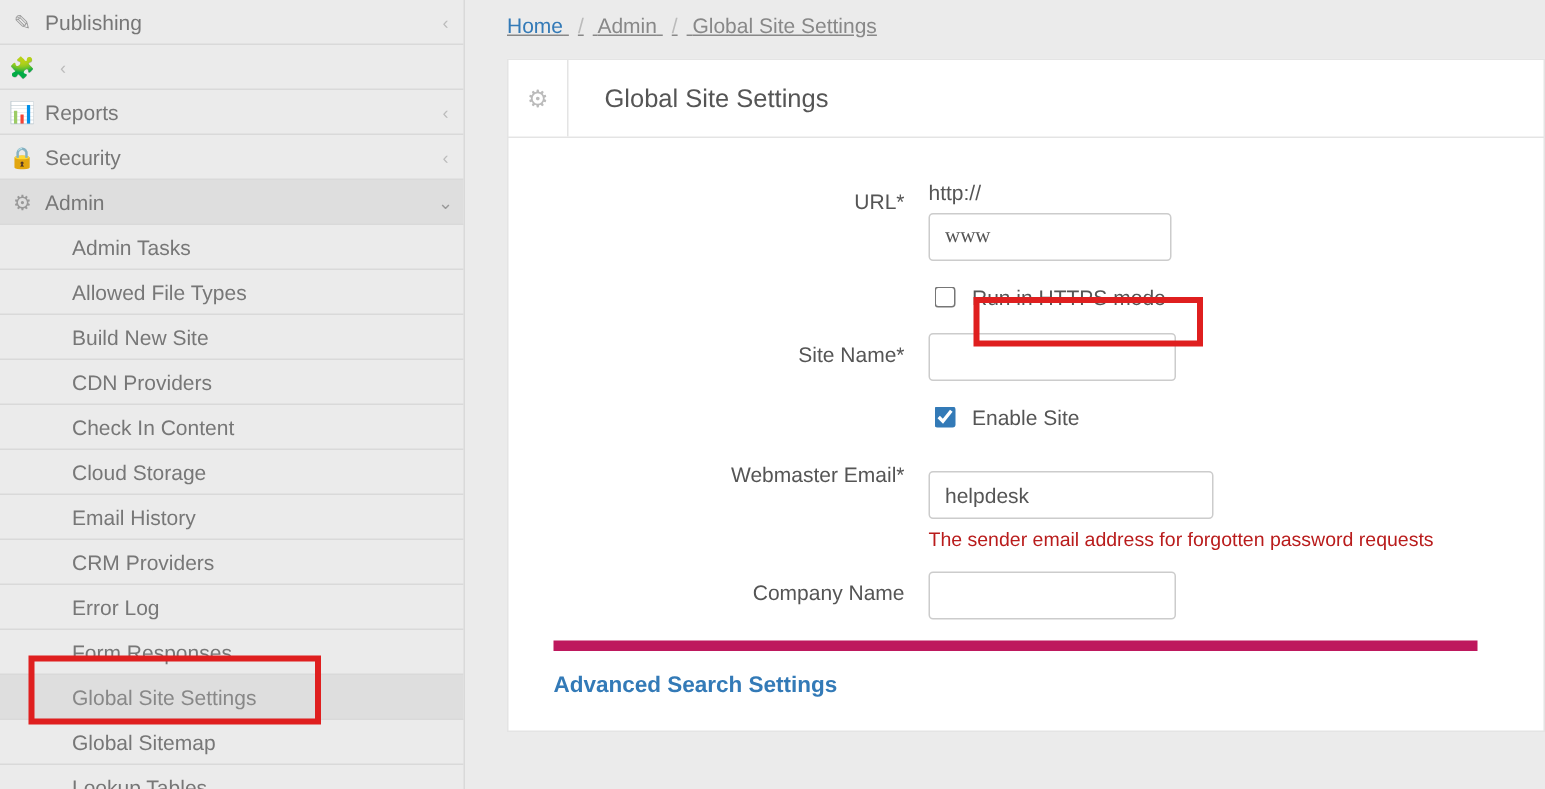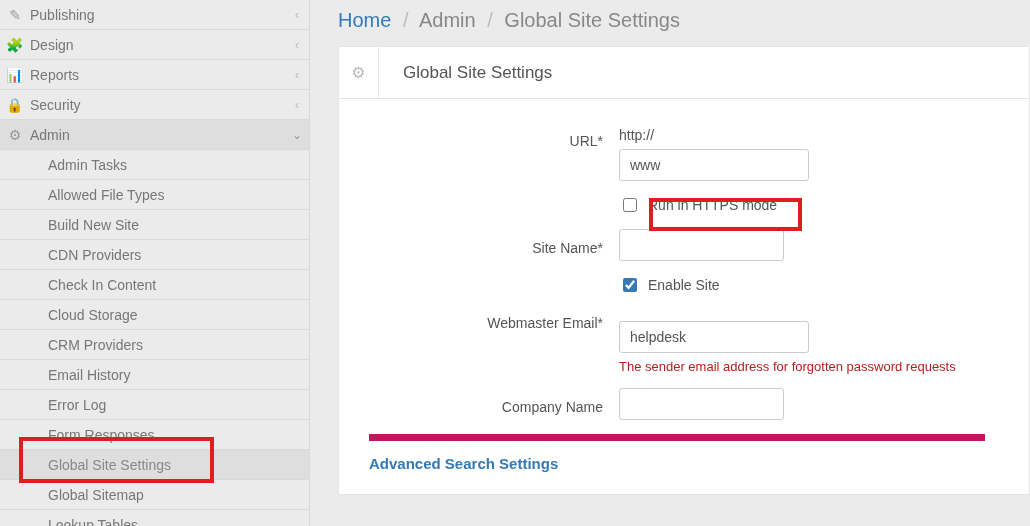--- a/index.html
+++ b/index.html
@@ -16,40 +16,40 @@
   .side-icon { width:30px; display:flex; align-items:center; justify-content:center; font-size:14px; color:#999; }
   .side-label { flex:1; font-size:14px; color:#777; }
   .side-chevron { width:24px; text-align:center; color:#bbb; font-size:12px; }
   .side-chevron.open { color:#999; }
 
   
   .sub-item { display:flex; align-items:center; height:30px; border-bottom:1px solid #d9d9d9; cursor:pointer; padding-left:48px; font-size:14px; color:#777; }
   .sub-item.active { background:#dedede; color:#888; }
 
   
-  .breadcrumb { padding:9px 18px 14px 28px; font-size:20px; color:#888; }
+  .breadcrumb { padding:9px 18px 14px 28px; font-size:14px; color:#888;text-decoration:underline; }
   .breadcrumb a { color:#337ab7; text-decoration:none; cursor:pointer; }
   .breadcrumb .sep { color:#bbb; padding:0 6px; }
 
   
   .page-wrap { padding:0 0 0 28px; }
   .panel-head { display:flex; align-items:center; height:53px; border:1px solid #e4e4e4; border-bottom:1px solid #e4e4e4; background:#fff; }
   .panel-gear { width:40px; height:100%; display:flex; align-items:center; justify-content:center; border-right:1px solid #e4e4e4; color:#bbb; font-size:16px; cursor:pointer; }
   .panel-title { padding-left:24px; font-size:17px; color:#555; }
 
   .panel-body { background:#fff; border:1px solid #e4e4e4; border-top:none; padding:28px 44px 14px 30px; }
 
   .form-row { display:flex; align-items:flex-start; margin-bottom:14px; }
-  .form-row.center { align-items:center; }
+  .form-row.center { }
   .form-label { width:250px; flex:0 0 250px; text-align:right; padding-right:16px; padding-top:6px; color:#555; font-size:14px; }
   .form-field { flex:1; }
   .form-note { font-size:13px; color:#b91c1c; margin-top:6px; }
 
   input[type="text"] { height:32px; border:1px solid #ccc; border-radius:3px; padding:0 10px; font-size:14px; color:#555; outline:none; }
-  .input-wide { width:190px; }
+  .input-wide { width:162px;font-family:Liberation Serif, serif; }
   .input-mid  { width:165px; }
   .input-email{ width:190px;margin-top:12px; }
 
   .checkbox-line { display:flex; align-items:center; gap:8px; color:#555; font-size:14px; }
   .checkbox-line input { width:14px; height:14px; accent-color:#337ab7; }
 
   .protocol { color:#555; font-size:14px; margin-bottom:6px; display:block; }
 
   .section-link { padding:14px 0 8px 0; border-top:7px solid #be185d; }
   .section-link a { color:#337ab7; font-size:15px; font-weight:600; text-decoration:none; }
@@ -63,21 +63,20 @@
 <div class="layout">
   <aside class="sidebar">
     <div id="side-sections">
         <div class="side-item">
           <span class="side-icon">✎</span>
           <span class="side-label">Publishing</span>
           <span class="side-chevron ">‹</span>
         </div>
         <div class="side-item">
           <span class="side-icon">🧩</span>
-          <span class="side-label">Design</span>
           <span class="side-chevron ">‹</span>
         </div>
         <div class="side-item">
           <span class="side-icon">📊</span>
           <span class="side-label">Reports</span>
           <span class="side-chevron ">‹</span>
         </div>
         <div class="side-item">
           <span class="side-icon">🔒</span>
           <span class="side-label">Security</span>
@@ -89,22 +88,22 @@
           <span class="side-chevron open">⌄</span>
         </div>
       </div>
     <div id="side-admin">
         <div class="sub-item">Admin Tasks</div>
         <div class="sub-item">Allowed File Types</div>
         <div class="sub-item">Build New Site</div>
         <div class="sub-item">CDN Providers</div>
         <div class="sub-item">Check In Content</div>
         <div class="sub-item">Cloud Storage</div>
+        <div class="sub-item">Email History</div>
         <div class="sub-item">CRM Providers</div>
-        <div class="sub-item">Email History</div>
         <div class="sub-item">Error Log</div>
         <div class="sub-item">Form Responses</div>
         <div class="sub-item active">Global Site Settings</div>
         <div class="sub-item">Global Sitemap</div>
         <div class="sub-item">Lookup Tables</div>
       </div>
   </aside>
 
   <main class="content">
     <div class="breadcrumb">

